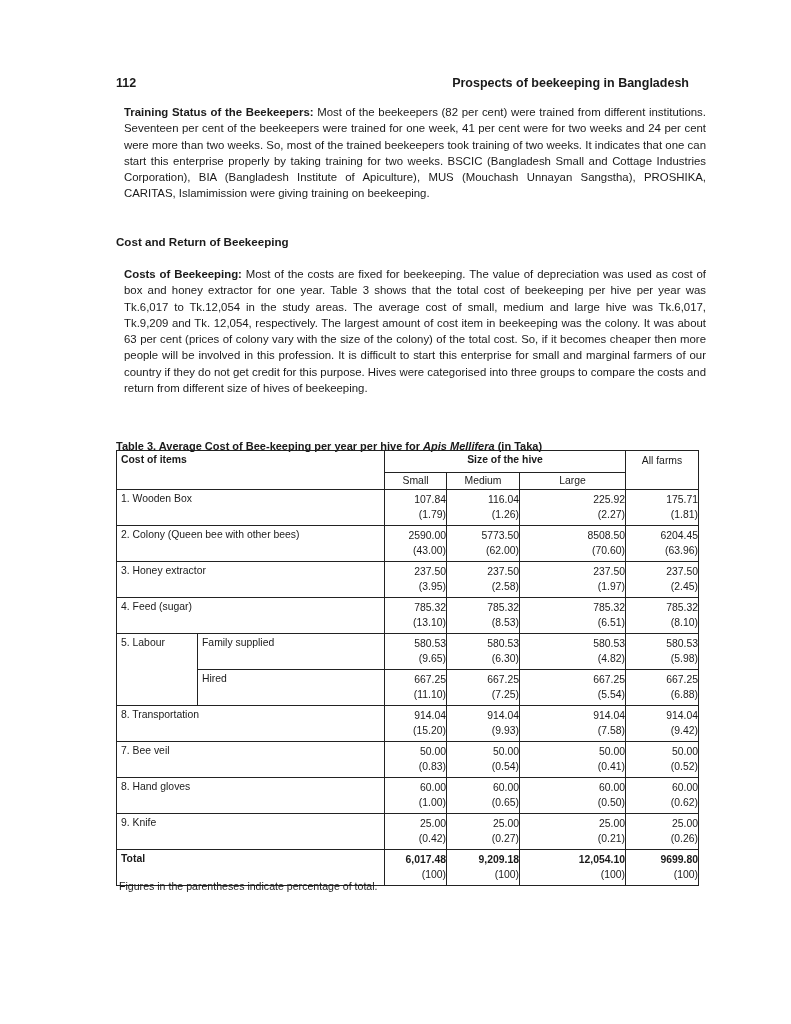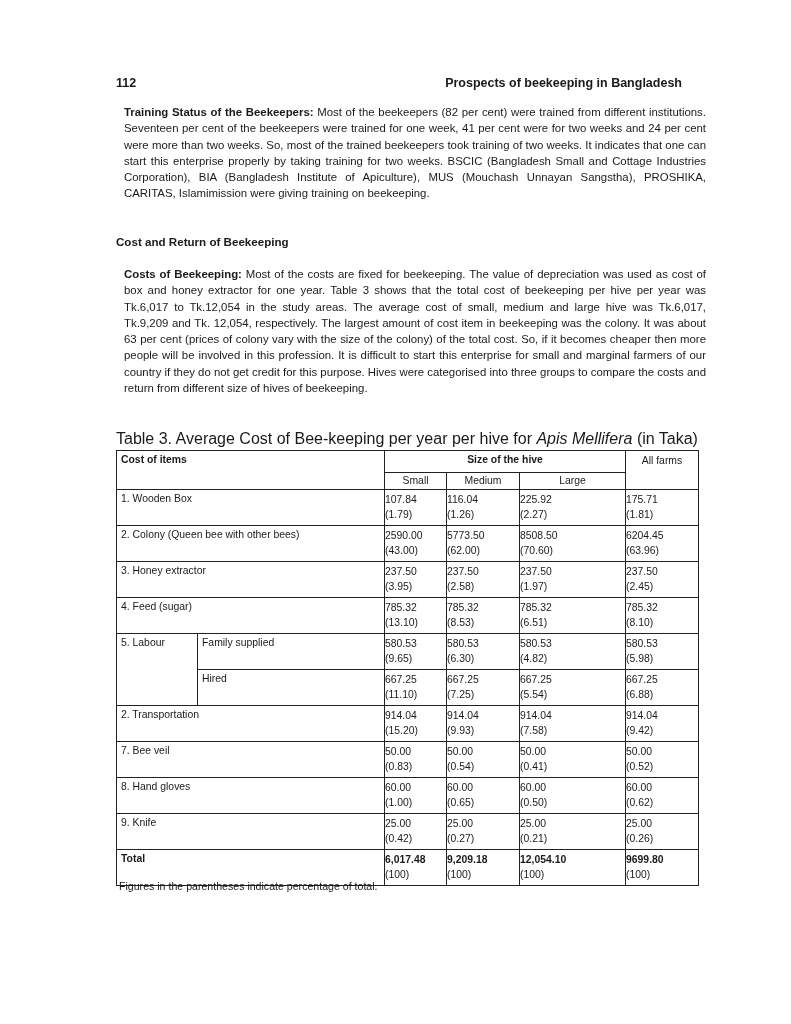--- a/index.html
+++ b/index.html
@@ -1,32 +1,32 @@
 <!DOCTYPE html>
 <html><head>
 <meta charset="utf-8">
 <style>
   html, body { margin: 0; padding: 0; background: #ffffff; }
   body { width: 791px; height: 1024px; position: relative; overflow: hidden;
          font-family: "Liberation Sans", sans-serif; color: #1a1a1a; }
   .page { position: absolute; left: 116px; top: 0; width: 582px; }
   .running-head { position: absolute; top: 76px; left: 0; width: 582px; font-size: 12.5px; font-weight: bold; }
   .running-head .pno { position: absolute; left: 0; }
-  .running-head .rtitle { position: absolute; right: 16px; margin-left: 8px; }
+  .running-head .rtitle { position: absolute; right: 9px; margin-left: 8px; }
   .para { position: absolute; left: 8px; width: 582px; font-size: 11.4px; line-height: 16.3px;
           text-align: justify; }
   .para b { font-weight: bold; }
   .heading { position: absolute; left: 0; font-size: 11.6px; font-weight: bold; text-align: center; }
-  .caption { position: absolute; left: 0; top: 430px; font-size: 16px; font-weight: normal; }
+  .caption { position: absolute; left: 0; top: 440px; font-size: 11px; font-weight: bold; }
   .caption i { font-style: italic; }
   table.cost { position: absolute; left: 0; top: 450px; border-collapse: collapse; font-size: 10.4px;
                width: 582px; table-layout: fixed; }
   table.cost td { border: 1px solid #222; padding: 0; vertical-align: top; }
   table.cost td.lbl { padding: 3px 4px 0 4px; }
-  table.cost td.num { text-align: left; height: 33px; line-height: 15px; padding-top: 2px; margin-top: 16px; }
+  table.cost td.num { text-align: right; height: 33px; line-height: 15px; padding-top: 2px; margin-top: 16px; }
   table.cost .hdr { font-weight: bold; }
   table.cost .sub { text-align: center; height: 16px; line-height: 16px; vertical-align: middle; }
   table.cost td.allh { text-align: center; padding-top: 4px; }
   table.cost .sizeh { text-align: center; height: 18px; padding-top: 3px; }
   .num .v, .num .p { display: block; }
   .bold { font-weight: bold; }
   .footnote { position: absolute; left: 3px; top: 880px; font-size: 10.6px; }
 </style>
 </head>
 <body>
@@ -174,21 +174,21 @@
           <td class="num">
             <span class="v">667.25</span>
             <span class="p">(5.54)</span>
           </td>
           <td class="num">
             <span class="v">667.25</span>
             <span class="p">(6.88)</span>
           </td>
         </tr>
         <tr>
-          <td class="lbl" colspan="2">2. Transportation</td>
+          <td class="lbl" colspan="2">8. Transportation</td>
           <td class="num">
             <span class="v">914.04</span>
             <span class="p">(15.20)</span>
           </td>
           <td class="num">
             <span class="v">914.04</span>
             <span class="p">(9.93)</span>
           </td>
           <td class="num">
             <span class="v">914.04</span>

